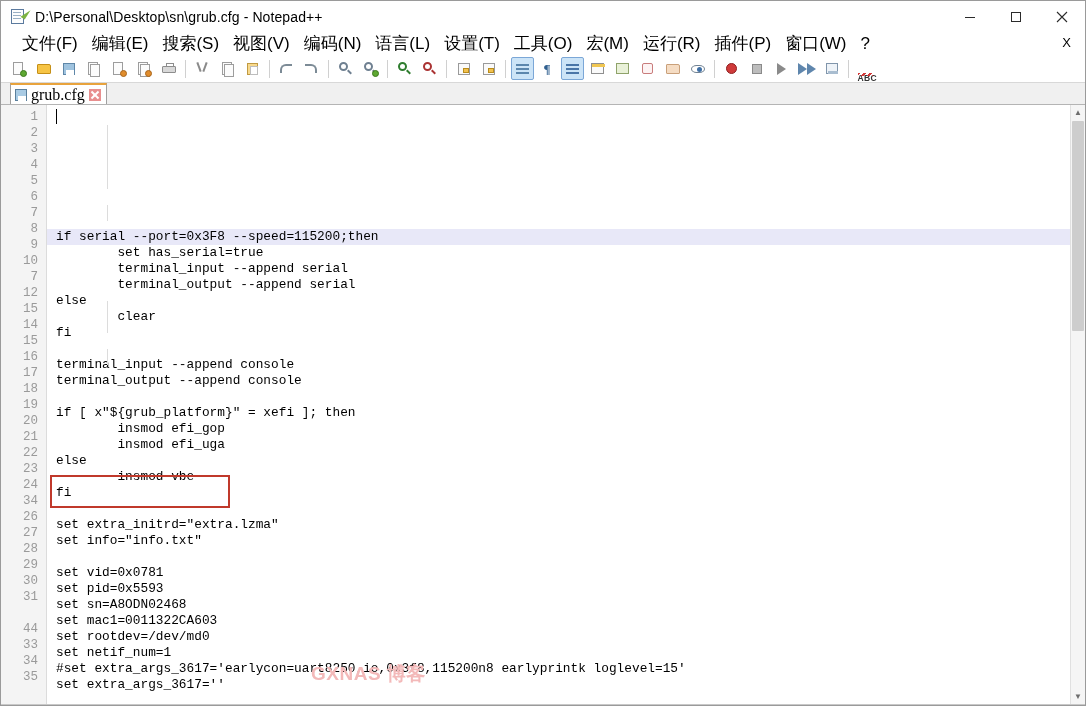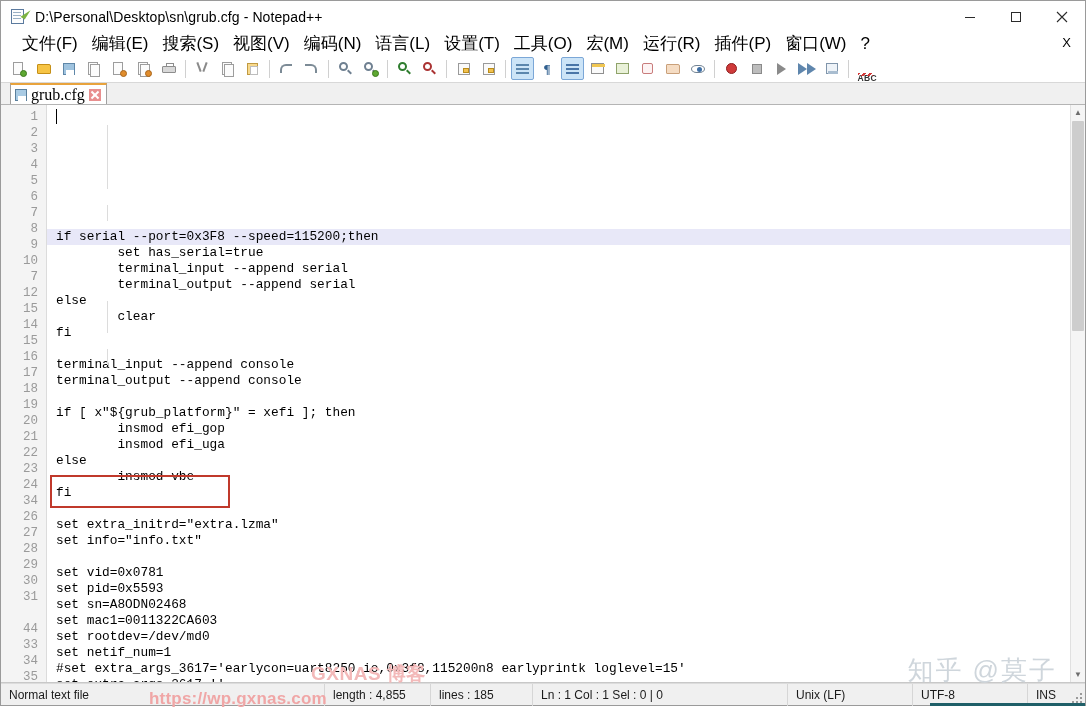--- a/index.html
+++ b/index.html
@@ -593,35 +593,15 @@
       <div class="redbox" style="left:3px; top:370px; width:180px; height:33px;"></div>
     <div class="cline hl">if serial --port=0x3F8 --speed=115200;then</div><div class="cline">        set has_serial=true</div><div class="cline">        terminal_input --append serial</div><div class="cline">        terminal_output --append serial</div><div class="cline">else</div><div class="cline">        clear</div><div class="cline">fi</div><div class="cline"></div><div class="cline">terminal_input --append console</div><div class="cline">terminal_output --append console</div><div class="cline"></div><div class="cline">if [ x"${grub_platform}" = xefi ]; then</div><div class="cline">        insmod efi_gop</div><div class="cline">        insmod efi_uga</div><div class="cline">else</div><div class="cline">        insmod vbe</div><div class="cline">fi</div><div class="cline"></div><div class="cline">set extra_initrd="extra.lzma"</div><div class="cline">set info="info.txt"</div><div class="cline"></div><div class="cline">set vid=0x0781</div><div class="cline">set pid=0x5593</div><div class="cline">set sn=A8ODN02468</div><div class="cline">set mac1=0011322CA603</div><div class="cline">set rootdev=/dev/md0</div><div class="cline">set netif_num=1</div><div class="cline">#set extra_args_3617='earlycon=uart8250,io,0x3f8,115200n8 earlyprintk loglevel=15'</div><div class="cline">set extra_args_3617=''</div><div class="cline"></div></div>
     <div class="vscroll">
       <div class="vsbtn">▲</div>
       <div class="vthumb"></div>
       <div class="vsbtn" style="position:absolute;bottom:0;left:0;right:0;">▼</div>
     </div>
   </div>
 
   <div class="wm-gxnas">GXNAS 博客</div>
-  <div class="wm-url">https://wp.gxnas.com</div>
-  <div class="wm-zhihu">知乎 @莫子</div>
-
-  <div class="statusbar">
-    <div class="sbcell sb1">Normal text file</div>
-    <div class="sbcell sb2">length : 4,855</div>
-    <div class="sbcell sb3">lines : 185</div>
-    <div class="sbcell sb4">Ln : 1    Col : 1    Sel : 0 | 0</div>
-    <div class="sbcell sb5">Unix (LF)</div>
-    <div class="sbcell sb6">UTF-8</div>
-    <div class="sbcell sb7">INS</div>
-    <div class="grip">
-      <i style="left:8px;top:8px"></i>
-        <i style="left:4px;top:8px"></i>
-        <i style="left:8px;top:4px"></i>
-      <i style="left:0px;top:8px"></i>
-        <i style="left:4px;top:4px"></i>
-        <i style="left:8px;top:0px"></i>
-    </div>
-    <div class="teal-line"></div>
-  </div>
+
 
 </div>
 
 </body></html>

